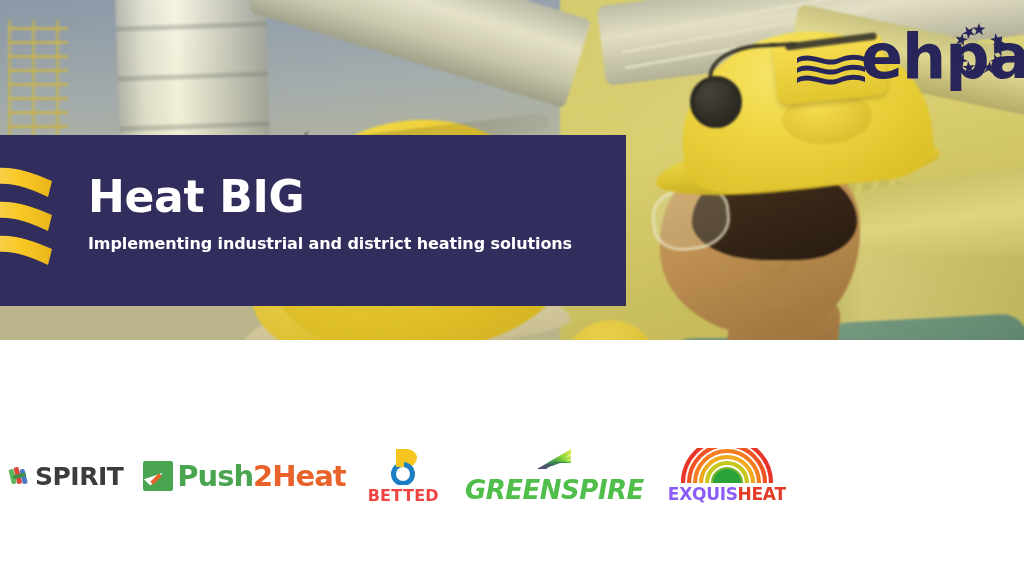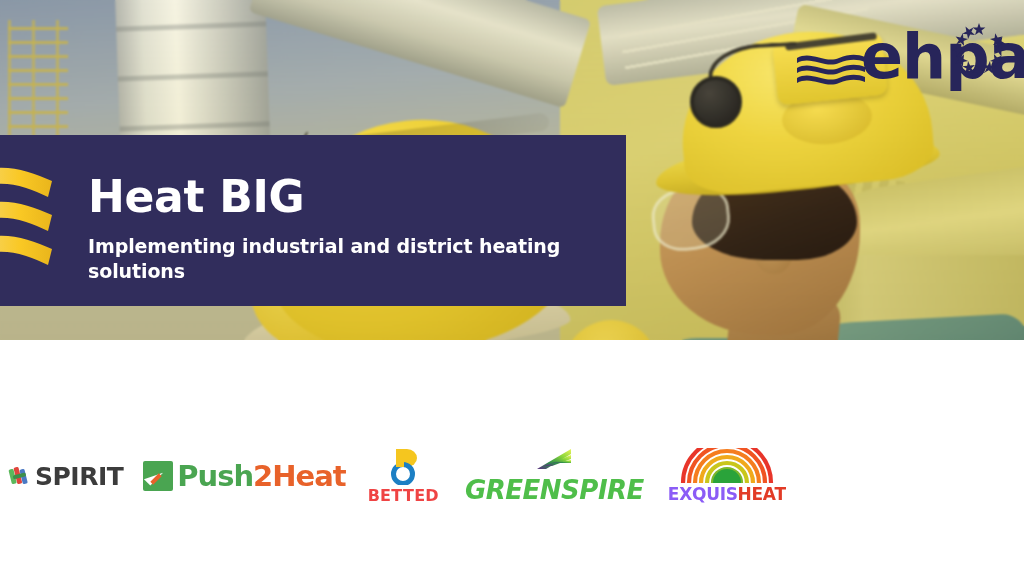--- a/index.html
+++ b/index.html
@@ -243,21 +243,21 @@
   .panel-text { position:absolute; left:88px; top:16px; width:520px;margin-top:23px; }
   .t-main {
     font-size:44px; font-weight:700; color:#ffffff; line-height:1.05;
     letter-spacing:-0.3px; font-family:"DejaVu Sans", sans-serif;
   }
   .t-sub {
     font-size:30px; font-weight:700; color:#ffffff; line-height:1.2;
     margin-top:4px; letter-spacing:-0.2px; font-family:"DejaVu Sans", sans-serif;
   }
   .t-tag {
-    font-size:19px; font-weight:700; color:#ffffff; line-height:1.3;
+    font-size:16px; font-weight:700; color:#ffffff; line-height:1.3;
     margin-top:14px; letter-spacing:-0.1px; font-family:"DejaVu Sans", sans-serif;
   }
 
   
   #hero-strip {
     position:absolute; left:0; top:429px; width:1024px; height:11px;
     background:#312d5c;
   }
 
   

